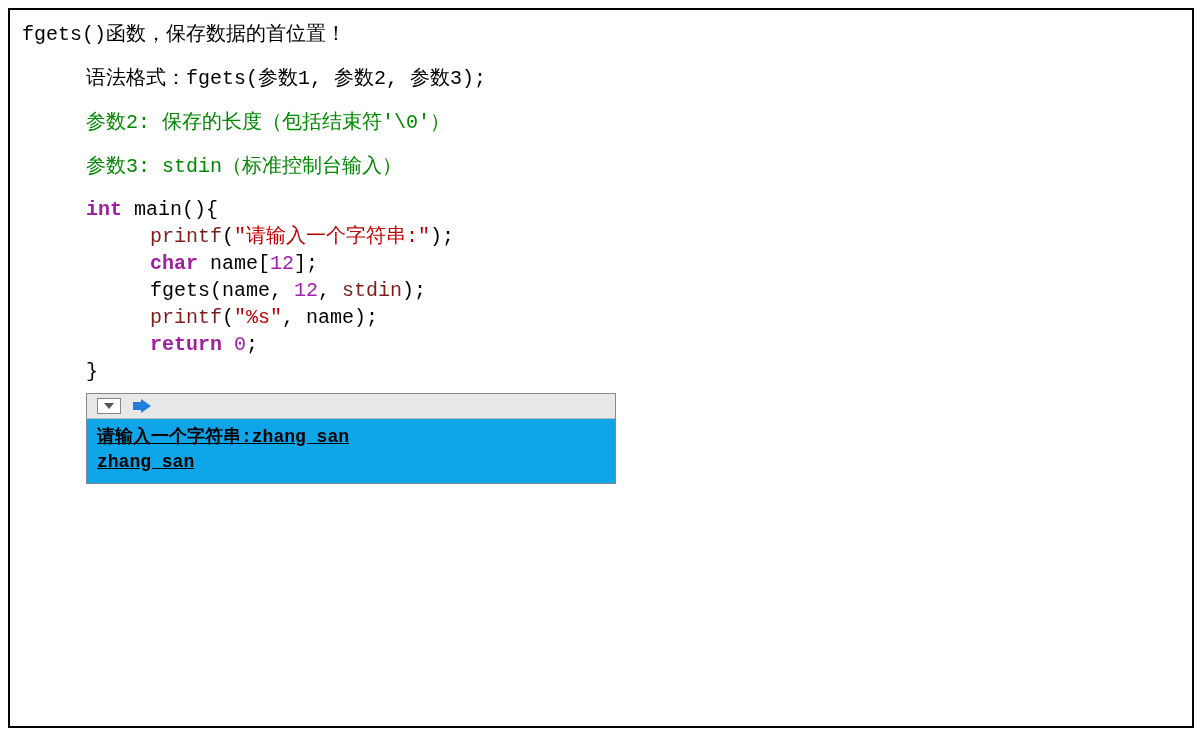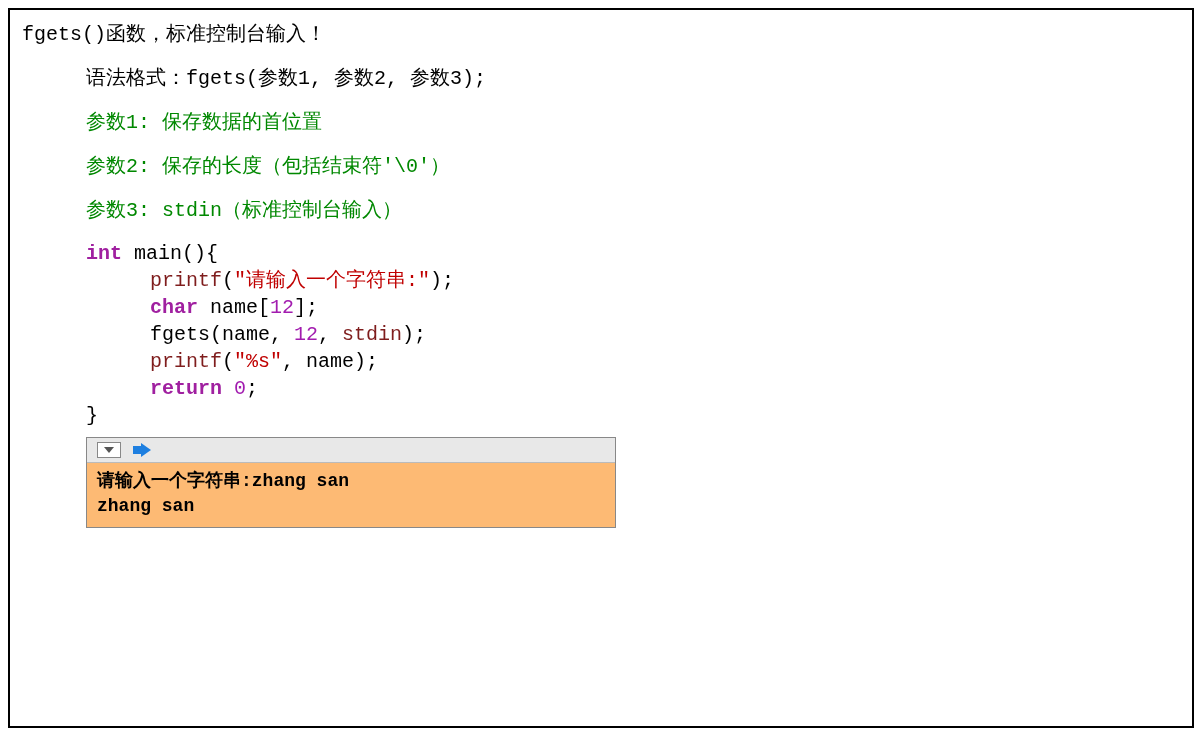--- a/index.html
+++ b/index.html
@@ -31,21 +31,22 @@
   .blue { color: #a21caf; }
   .teal { color: #7f1d1d; }
   .token-include { color: #a04040; }
   .code-block { margin-top: 4px; }
   .code-line { line-height: 1.35; white-space: pre; }
   .console {
     margin-left: 64px;
     margin-top: 8px;
     border: 1px solid #888;
     width: 530px;
-    background: #fdba74;
+    background: #0ea5e9;
+    text-decoration: underline;
   }
   .console-toolbar {
     background: #e8e8e8;
     border-bottom: 1px solid #bbb;
     padding: 4px 10px;
     display: flex;
     align-items: center;
     gap: 20px;
   }
   .dropdown-btn {
@@ -85,25 +86,24 @@
     font-size: 18px;
     line-height: 1.4;
     white-space: pre;
   }
 </style>
 </head>
 <body>
 
 <div class="doc">
 
-  <div class="line"><span>fgets()</span><span>函数，标准控制台输入！</span></div>
+  <div class="line"><span>fgets()</span><span>函数，保存数据的首位置！</span></div>
 
   <div class="line indent1"><span>语法格式：</span><span>fgets(参数1, 参数2, 参数3);</span></div>
 
-  <div class="line indent1 green">参数1: 保存数据的首位置</div>
   <div class="line indent1 green">参数2: 保存的长度（包括结束符'\0'）</div>
   <div class="line indent1 green">参数3: stdin（标准控制台输入）</div>
 
 
   <div class="code-block code-indent">
     <div class="code-line"><span class="purple">int</span><span> main(){</span></div>
     <div class="code-line code-inner"><span class="teal">printf</span><span>(</span><span class="red">"请输入一个字符串:"</span><span>);</span></div>
     <div class="code-line code-inner"><span class="purple">char</span><span> name[</span><span class="blue">12</span><span>];</span></div>
     <div class="code-line code-inner"><span>fgets</span><span>(name, </span><span class="blue">12</span><span>, </span><span class="teal">stdin</span><span>);</span></div>
     <div class="code-line code-inner"><span class="teal">printf</span><span>(</span><span class="red">"%s"</span><span>, name);</span></div>

